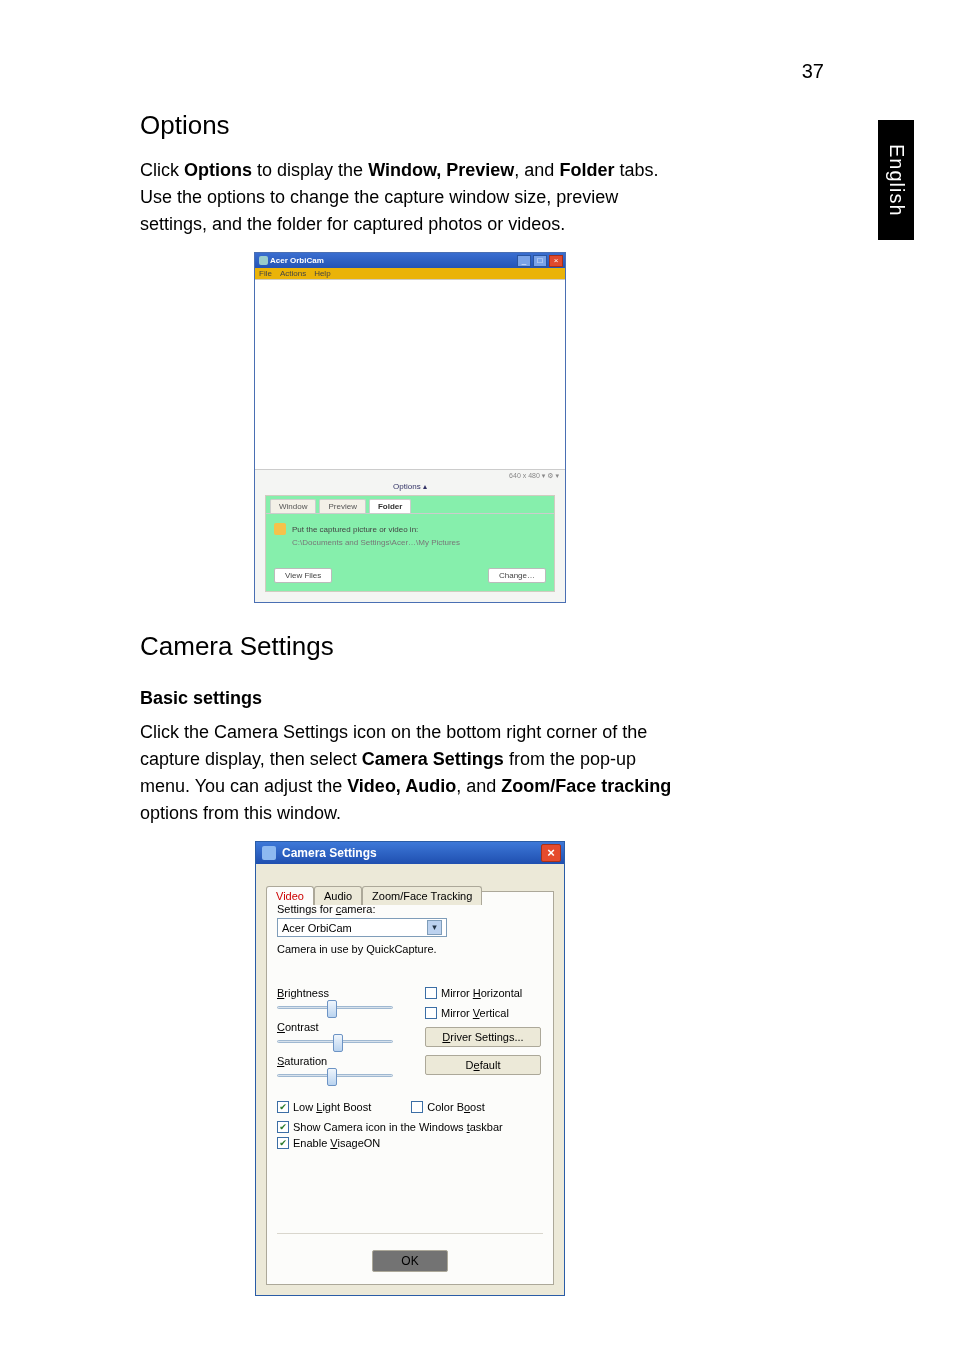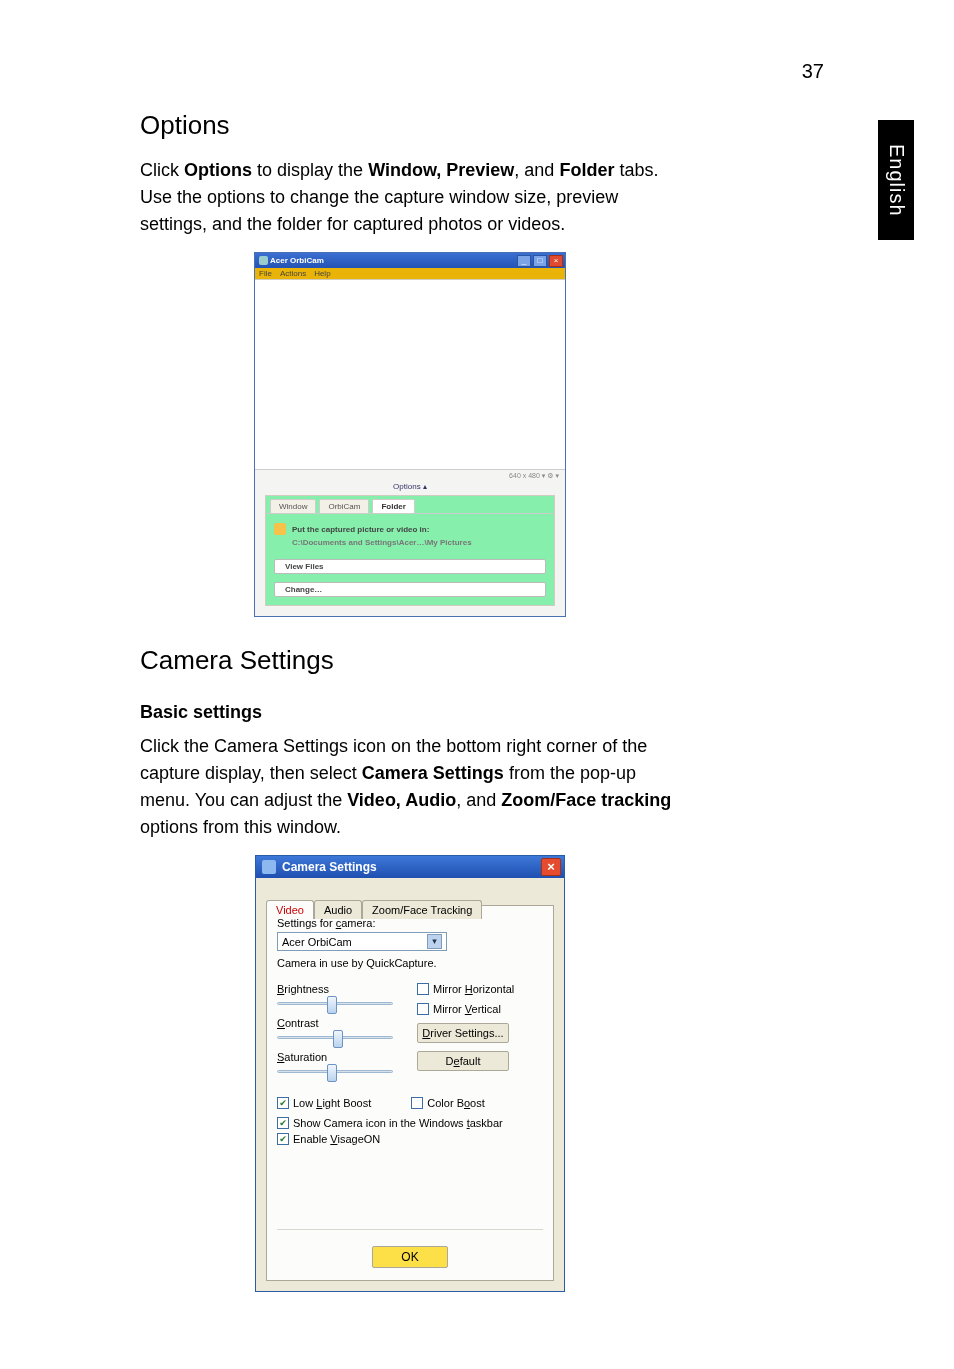--- a/index.html
+++ b/index.html
@@ -99,25 +99,25 @@
       border: 1px solid #9cb7d6; background: #fff; border-radius: 2px;
       padding: 3px 8px; display: flex; align-items: center; gap: 4px;
       font-size: 8px; color: #33619b;
     }
     .orbicam-btn .mi { width: 10px; height: 10px; background: #7aa3d6; border-radius: 2px; display:inline-block;}
     .orbicam-opt-row { text-align: center; padding: 0 16px 4px; font-size: 8px; color:#336;}
     .orbicam-panel { margin: 0 10px 10px; border: 1px solid #d0ccc0; background:#86efac; }
     .orbicam-tabs { display: flex; gap: 3px; padding: 3px 4px 0; font-size: 8px; }
     .orbicam-tabs .t { padding: 2px 8px; border: 1px solid #ccc; border-bottom: none; background:#f3f0e7; border-radius: 2px 2px 0 0; color:#555;}
     .orbicam-tabs .t.active { background:#fff; font-weight:bold; color:#333;}
-    .orbicam-body { padding: 6px 8px 8px; border-top: 1px solid #ccc; font-size: 8px; font-weight: bold; }
+    .orbicam-body { padding: 6px 8px 8px; border-top: 1px solid #ccc; font-size: 8px; }
     .orb-row { display:flex; align-items:center; gap:6px; margin:3px 0;}
     .orb-row .fi { width:12px; height:12px; background:#f6c24a; border-radius:2px;}
     .orb-subtle { color:#777; padding-left:18px;}
-    .orb-btns { display:flex; gap:8px; justify-content:space-between; margin-top:12px;flex-direction:column;}
+    .orb-btns { display:flex; gap:8px; justify-content:space-between; margin-top:21px;}
     .orb-btns .ob { border:1px solid #bbb; padding:2px 10px; background:#fff; border-radius:2px; font-size:8px;}
 
     
     .cam-win {
       width: 310px;
       border: 1px solid #2a5ca6;
       background: #ece9d8;
       font-size: 11px;
       color: #000;
     }
@@ -160,21 +160,21 @@
       width: 170px;
       font-size: 11px;
       display: flex;
       justify-content: space-between;
       align-items: center;
     }
     .cam-select .dd {
       width: 15px; height: 15px; background: #bcd2ef; border: 1px solid #7f9db9;
       text-align: center; font-size: 9px; color: #234; line-height: 13px;
     }
-    .cam-cols { display:flex; gap: 24px; margin-top: 6px;}
+    .cam-cols { display:flex; gap: 32px; margin-top: 24px;}
     .cam-left {}
     .cam-slider-lbl { font-size: 11px; margin: 8px 0 2px; }
     .cam-slider-lbl .ul { text-decoration: underline; }
     .cam-slider {
       width: 116px; height: 12px; position: relative; margin-bottom: 4px;
     }
     .cam-track {
       position: absolute; left: 0; right: 0; top: 5px; height: 3px;
       background: #d8e2ec; border: 1px solid #9fb8d1; border-radius: 2px;
     }
@@ -184,27 +184,27 @@
       border: 1px solid #6c93c4; border-radius: 2px;
     }
     .cam-right { display:flex; flex-direction:column; gap:8px; margin-top:8px;}
     .cchk { display:flex; align-items:center; gap:4px; font-size:11px; }
     .cchk .box {
       width: 12px; height: 12px; border: 1px solid #3b6ea5; background: #fff;
       display:flex; align-items:center; justify-content:center; font-size:9px; color:#2a7a2a;
     }
     .cam-rbtn {
       border: 1px solid #aca899; background: #ece9d8; padding: 3px 0;
-      width: 92px; text-align: center; font-size: 11px; border-radius: 2px;
+      width: 116px; text-align: center; font-size: 11px; border-radius: 2px;
     }
     .cam-lower { margin-top: 12px; }
     .cam-lower .cchk { margin: 4px 0; }
     .cam-ok-row { display:flex; justify-content:center; margin-top: 16px; }
     .cam-ok {
-      border: 1px solid #aca899; background: #fde047; padding: 3px 28px;
+      border: 1px solid #aca899; background: #737373; padding: 3px 28px;
       font-size: 12px; border-radius: 2px;
     }
     .sep-hr { border: none; border-top: 1px solid #d9d6cd; margin-top: 84px; }
     .ul { text-decoration: underline; }
   </style>
 </head>
 <body>
 
 <div class="page-number">37</div>
 <div class="side-tab">English</div>
@@ -234,21 +234,21 @@
         <span>File</span>
         <span>Actions</span>
         <span>Help</span>
       </div>
       <div class="orbicam-stage"></div>
       <div class="orbicam-status">640 x 480 ▾   ⚙ ▾</div>
       <div class="orbicam-opt-row">Options ▴</div>
       <div class="orbicam-panel">
         <div class="orbicam-tabs">
           <span class="t">Window</span>
-          <span class="t">OrbiCam</span>
+          <span class="t">Preview</span>
           <span class="t active">Folder</span>
         </div>
         <div class="orbicam-body">
           <div class="orb-row">
             <span class="fi"></span>
             <span>Put the captured picture or video in:</span>
           </div>
           <div class="orb-subtle">C:\Documents and Settings\Acer…\My Pictures</div>
           <div class="orb-btns">
             <span class="ob">View Files</span>

